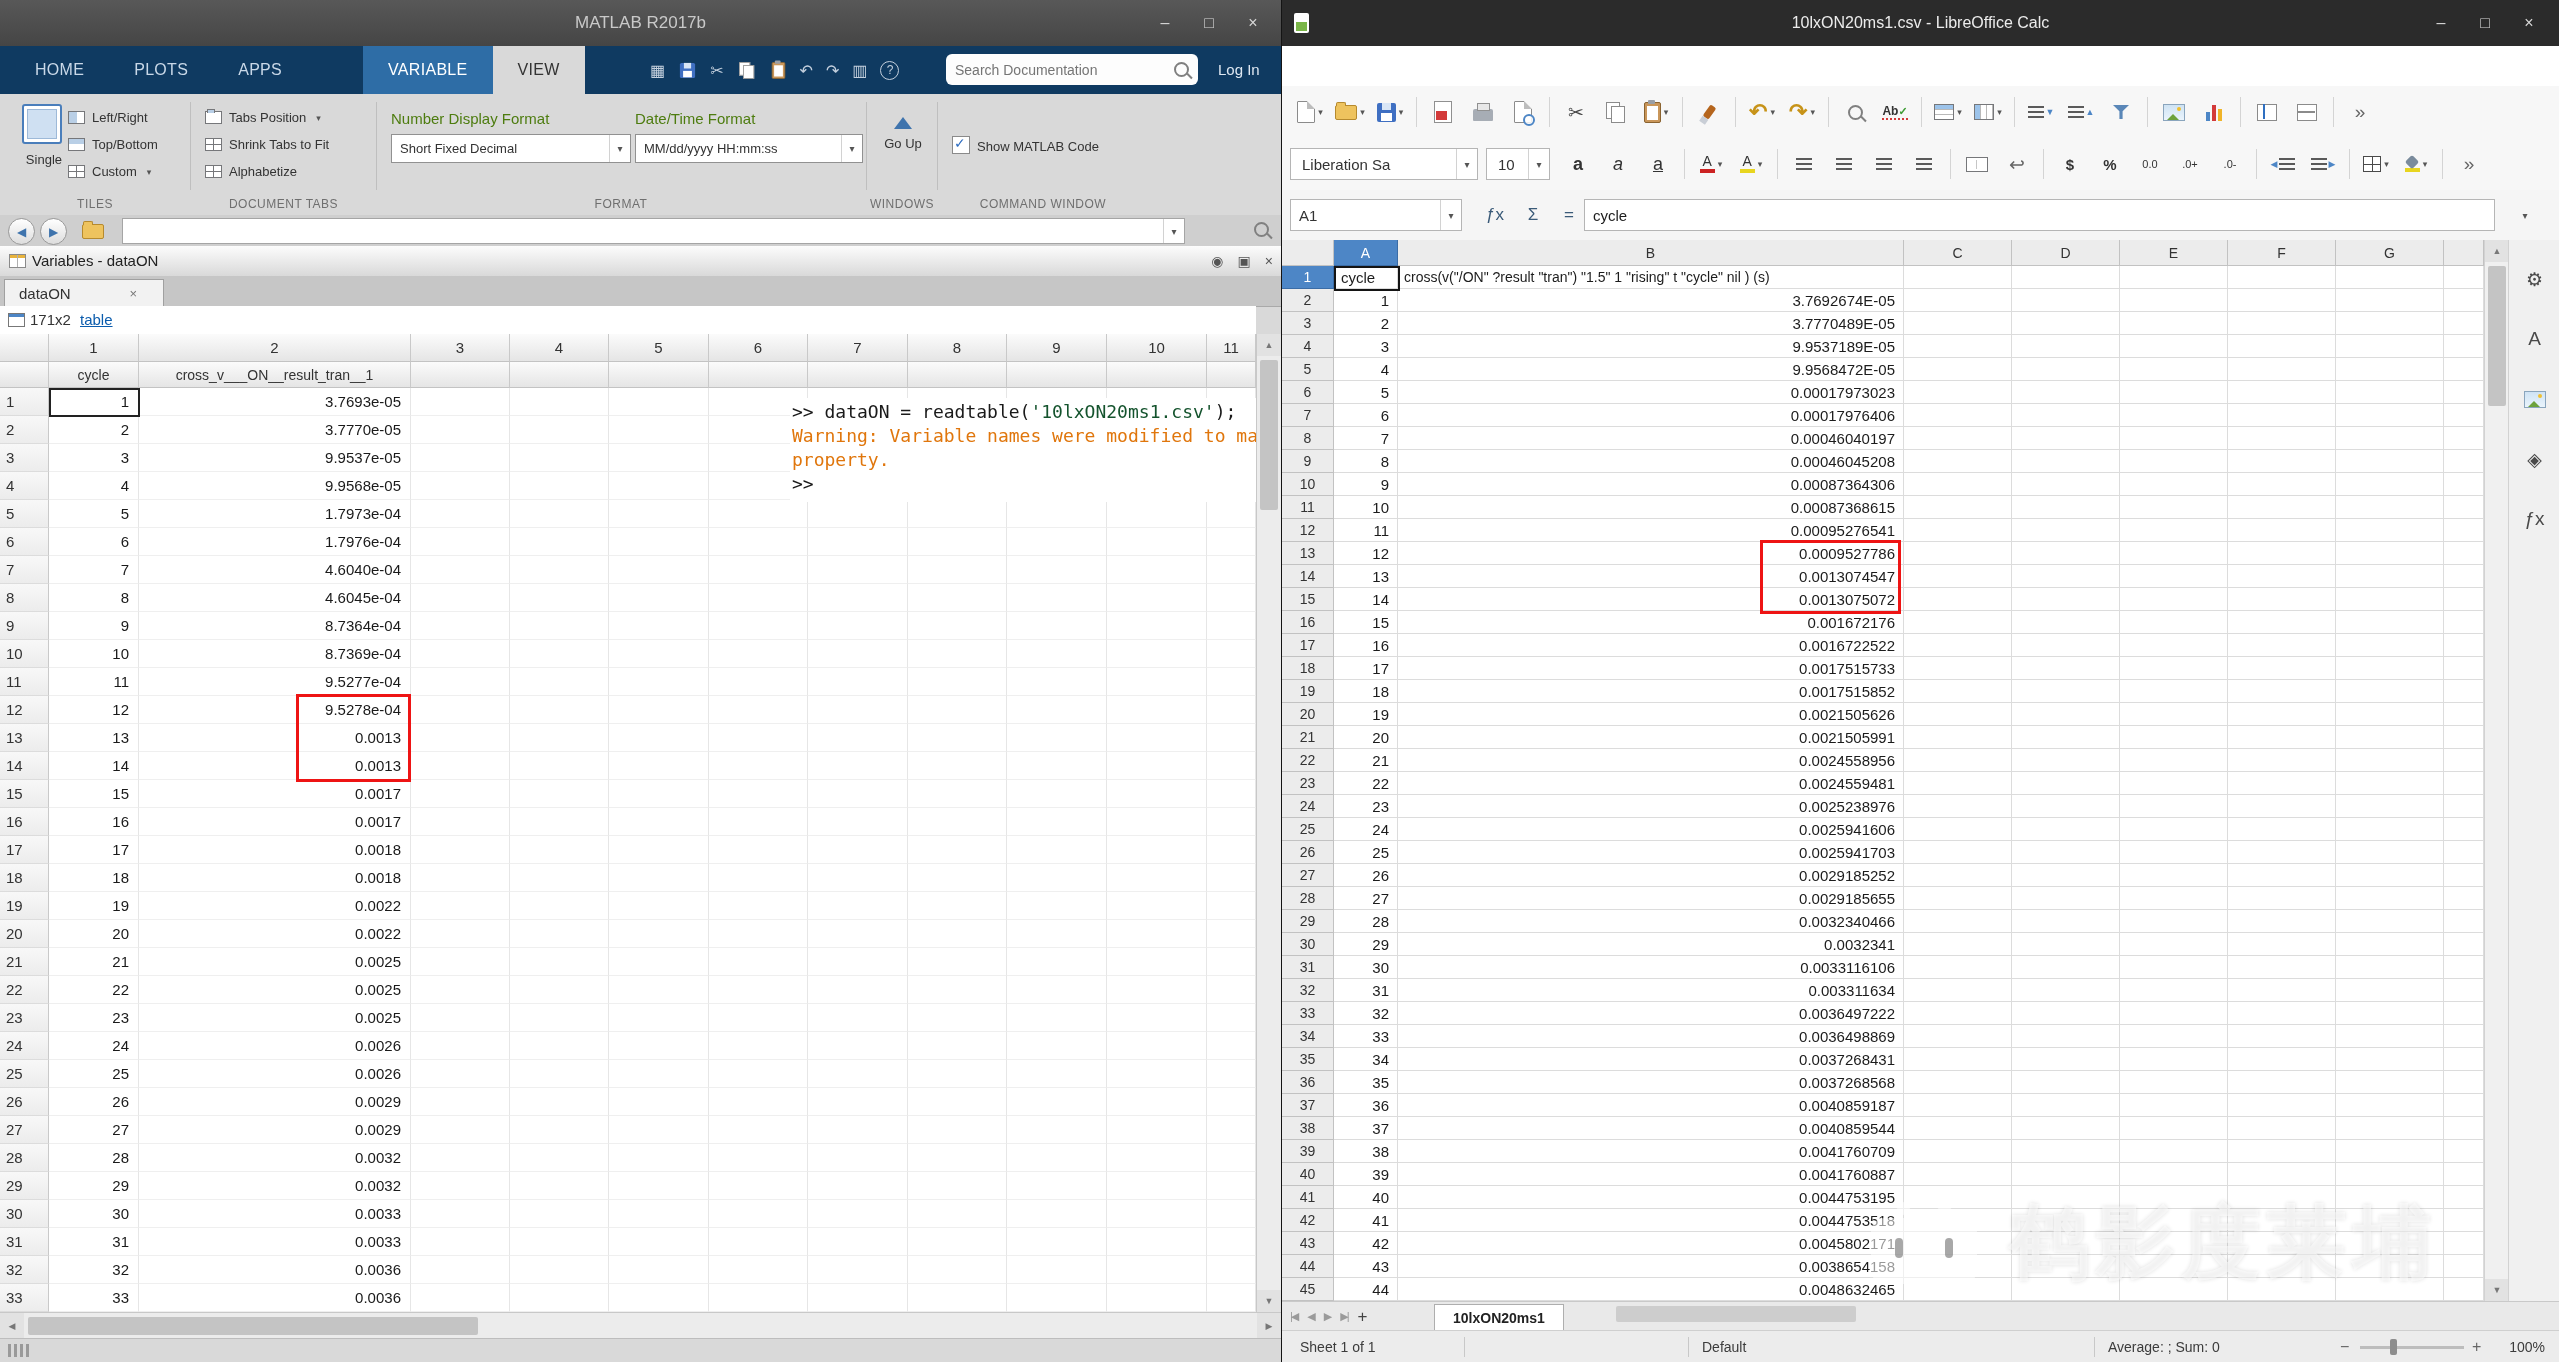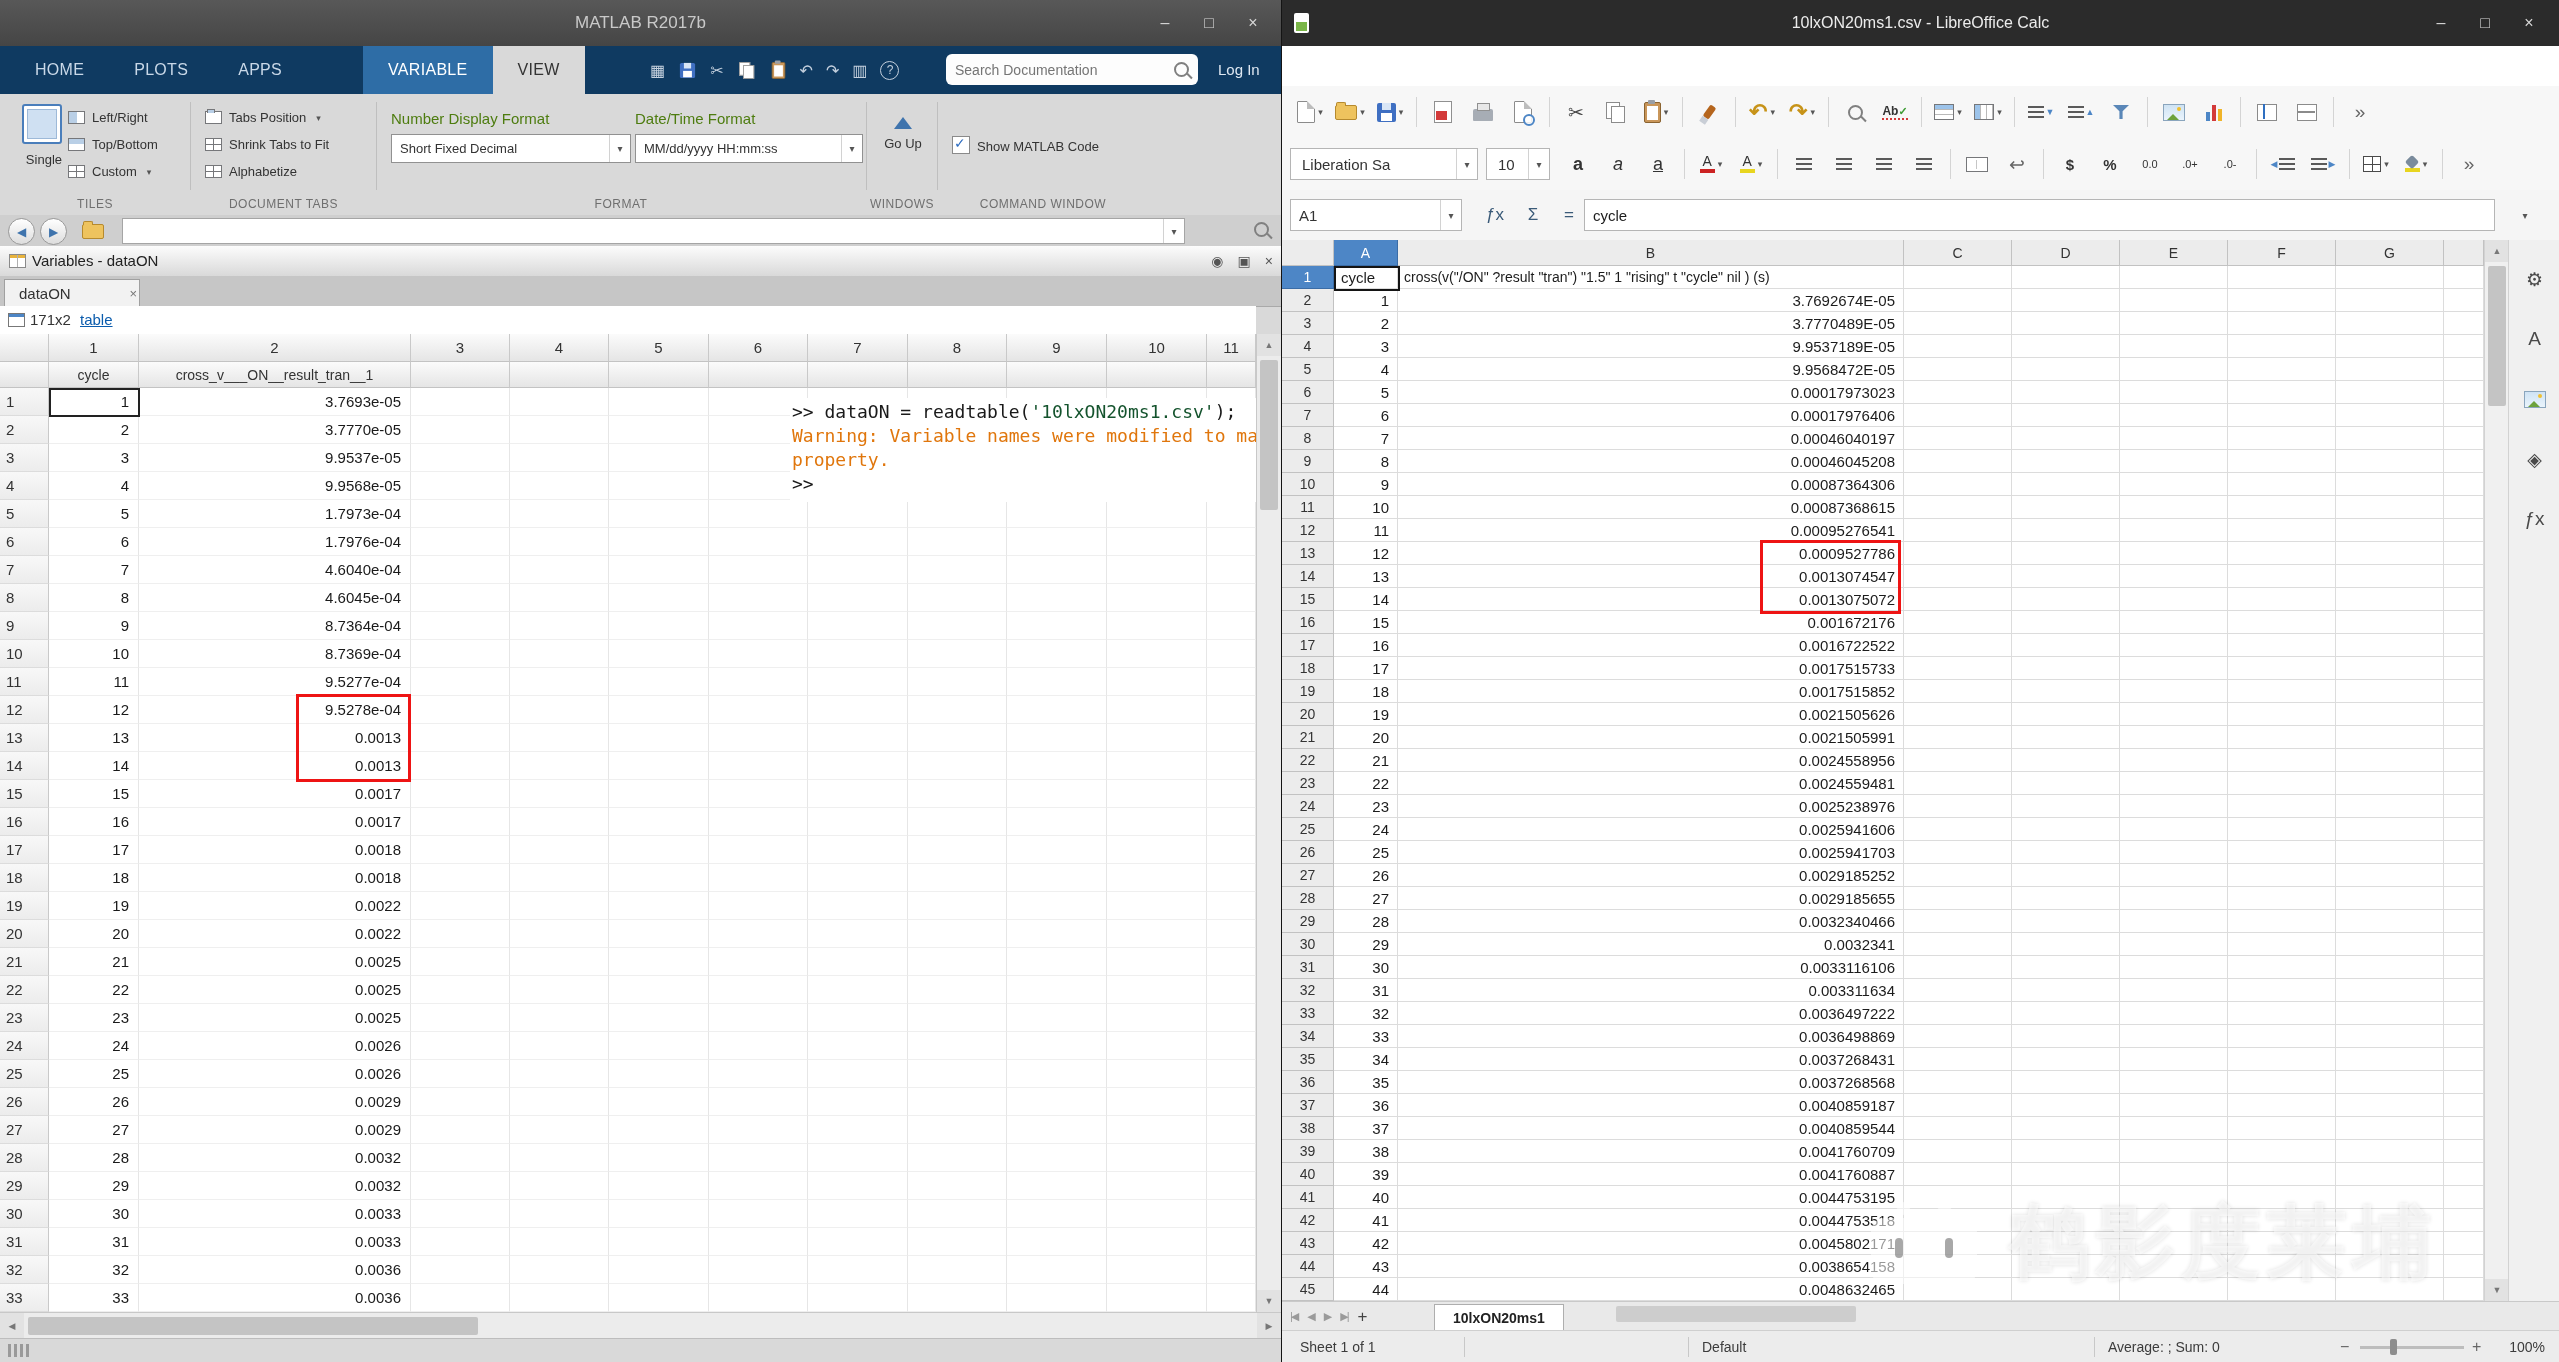--- a/index.html
+++ b/index.html
@@ -57,21 +57,21 @@
 .ml-address{position:absolute;left:122px;top:3px;right:96px;height:24px;background:#fff;border:1px solid #a5a5a5}
 .ml-navsearch{position:absolute;right:12px;top:7px}
 .ml-panelhdr{position:absolute;left:0;top:246px;right:0;height:30px;background:linear-gradient(#fcfcfc,#d9d9d9);border-bottom:1px solid #aeaeae}
 .p-var{display:inline-block;width:15px;height:12px;border:1px solid #8a8a8a;background:#fff;position:relative;vertical-align:-2px}
 .p-var:before{content:'';position:absolute;left:0;right:0;top:0;height:3px;background:#e8b33c}
 .p-var:after{content:'';position:absolute;left:7px;top:0;bottom:0;width:1px;background:#b0b0b0}
 .ml-panelhdr .picon{position:absolute;left:9px;top:8px}
 .ml-panelhdr .ttl{position:absolute;left:32px;top:0;line-height:30px;font-size:15px;font-weight:400;color:#222}
 .hicons{position:absolute;right:8px;top:0;height:30px;display:flex;gap:14px;align-items:center;font-size:14px;color:#555}
 .ml-doctabs{position:absolute;left:0;top:276px;right:0;height:30px;background:#c6c6c6;border-bottom:1px solid #a9a9a9}
-.doctab{position:absolute;left:4px;top:3px;height:27px;width:118px;background:#f2f2f2;border:1px solid #a0a0a0;border-bottom:none;font-size:15px;color:#333;display:flex;align-items:center;justify-content:space-between;padding:0 2px 0 14px}
+.doctab{position:absolute;left:4px;top:3px;height:27px;width:118px;background:#f2f2f2;border:1px solid #a0a0a0;border-bottom:none;font-size:15px;color:#333;display:flex;align-items:center;justify-content:space-between;padding:0 26px 0 14px}
 .doctab .x{font-size:13px;color:#777}
 .ml-metarow{position:absolute;left:0;top:306px;width:1256px;height:28px;background:#fff;border-bottom:1px solid #e4e4e4}
 .p-table{display:inline-block;width:15px;height:12px;border:1px solid #777;background:#fff;position:relative}
 .p-table:before{content:'';position:absolute;left:0;right:0;top:0;height:3px;background:#4d86c6}
 .ml-metarow .picon{position:absolute;left:8px;top:7px}
 .ml-metarow .dims{position:absolute;left:30px;top:0;line-height:28px;font-size:15px;color:#333}
 .ml-metarow .tlink{position:absolute;left:80px;top:0;line-height:28px;font-size:15px;color:#0b5cad;text-decoration:underline}
 #ml-gridwrap{position:absolute;left:0;top:334px;width:1256px;height:978px;background:#fff;overflow:hidden}
 #ml-grid{display:grid;grid-template-columns:49px 90px 272px 99px 99px 100px 99px 100px 99px 100px 100px 49px;grid-template-rows:28px 26px repeat(33,28px)}
 .mlc{box-sizing:border-box;border-right:1px solid #e6e6e6;border-bottom:1px solid #efefef;font-size:15px;color:#1a1a1a;display:flex;align-items:center;overflow:hidden;white-space:nowrap}

